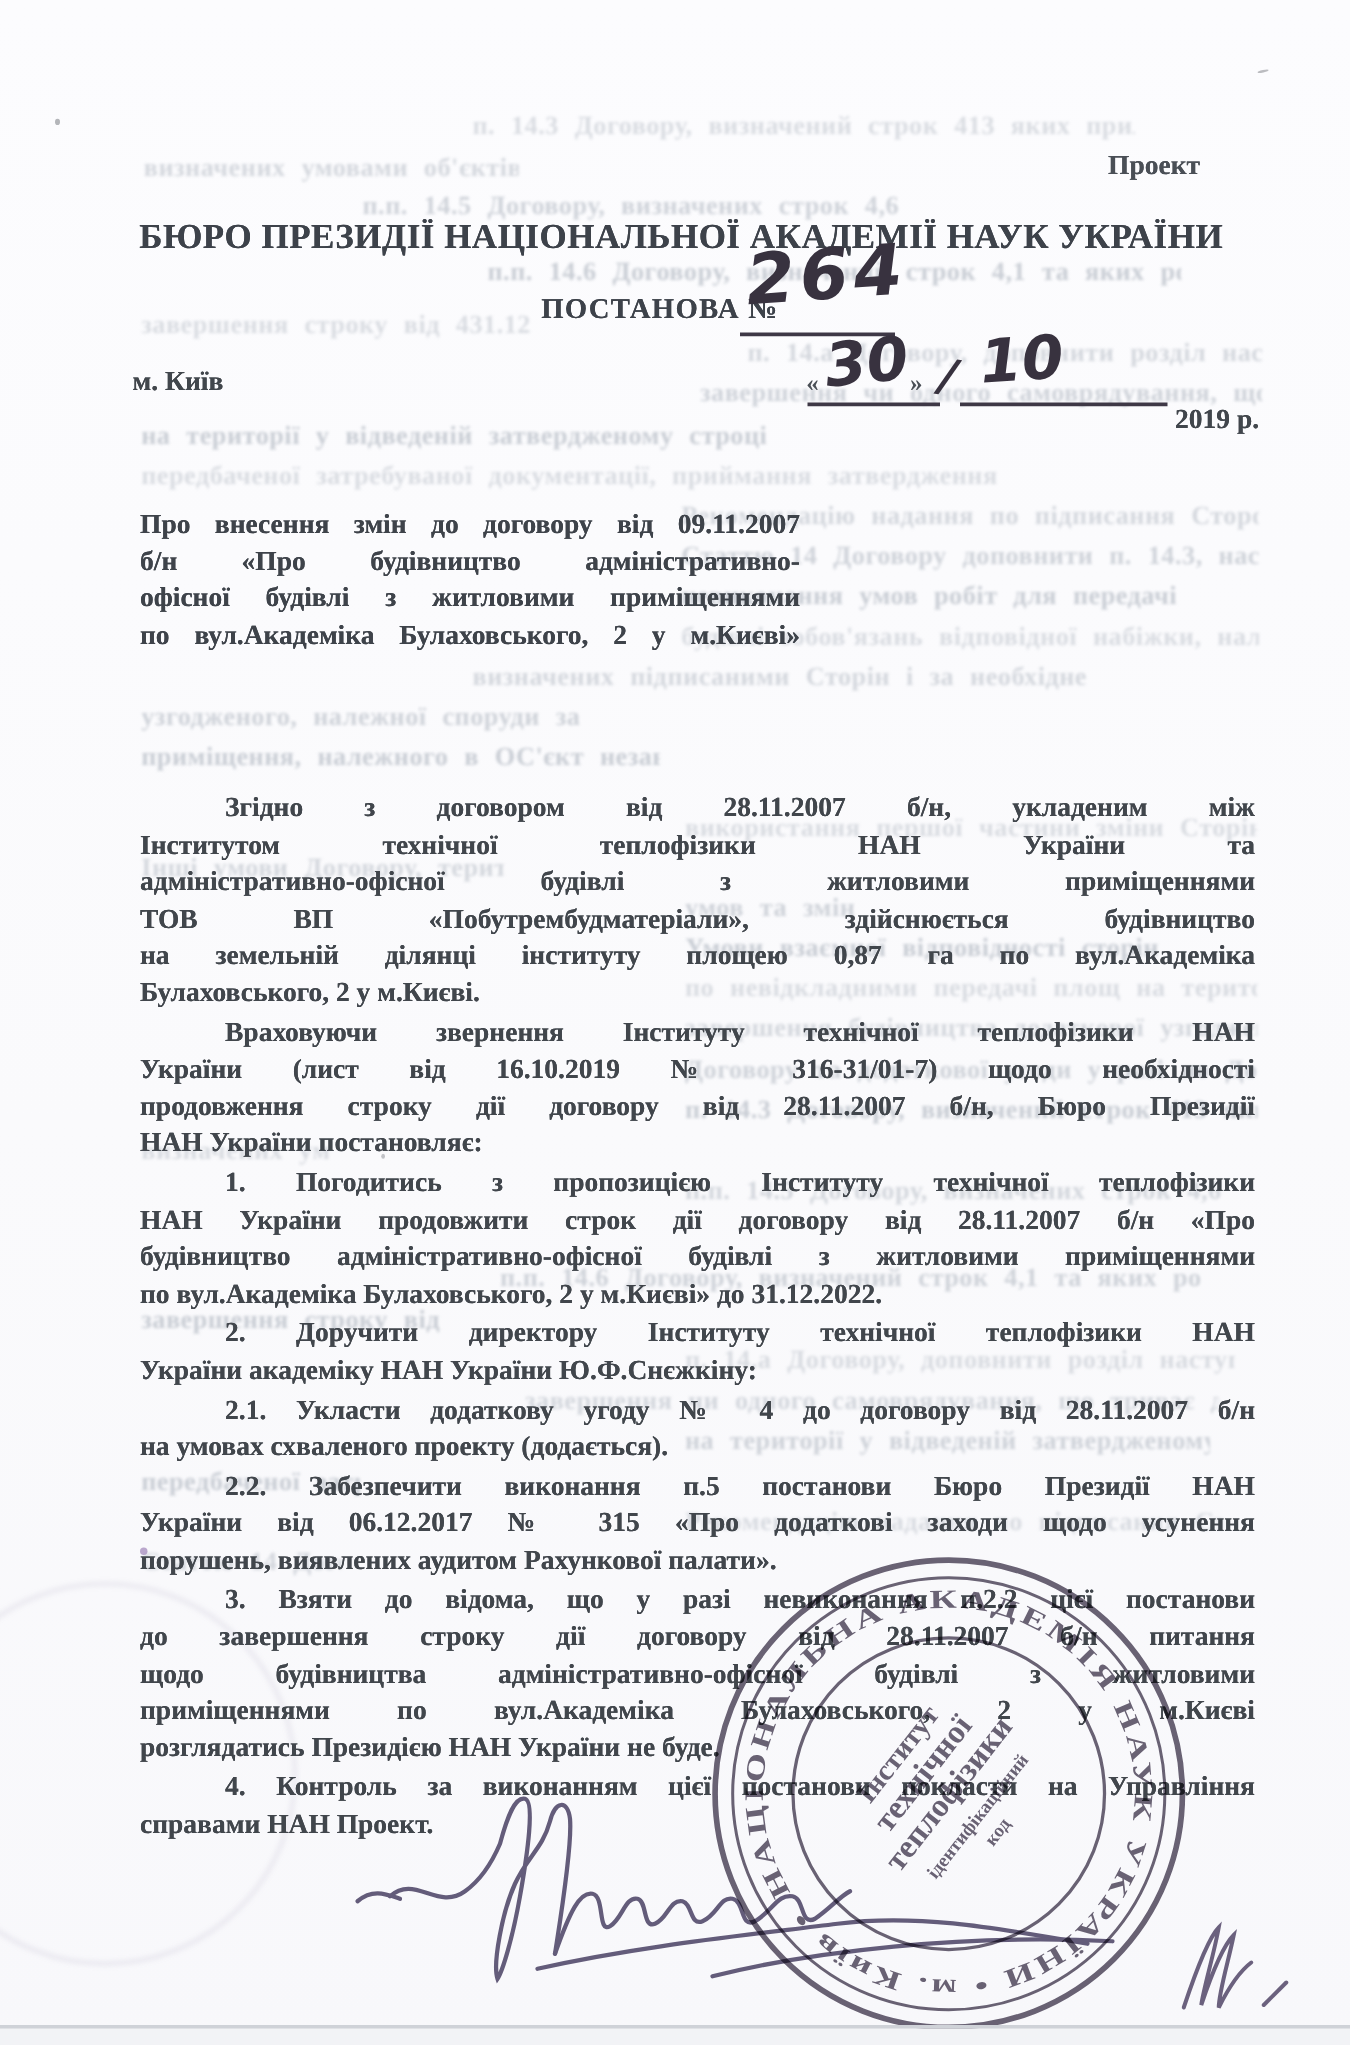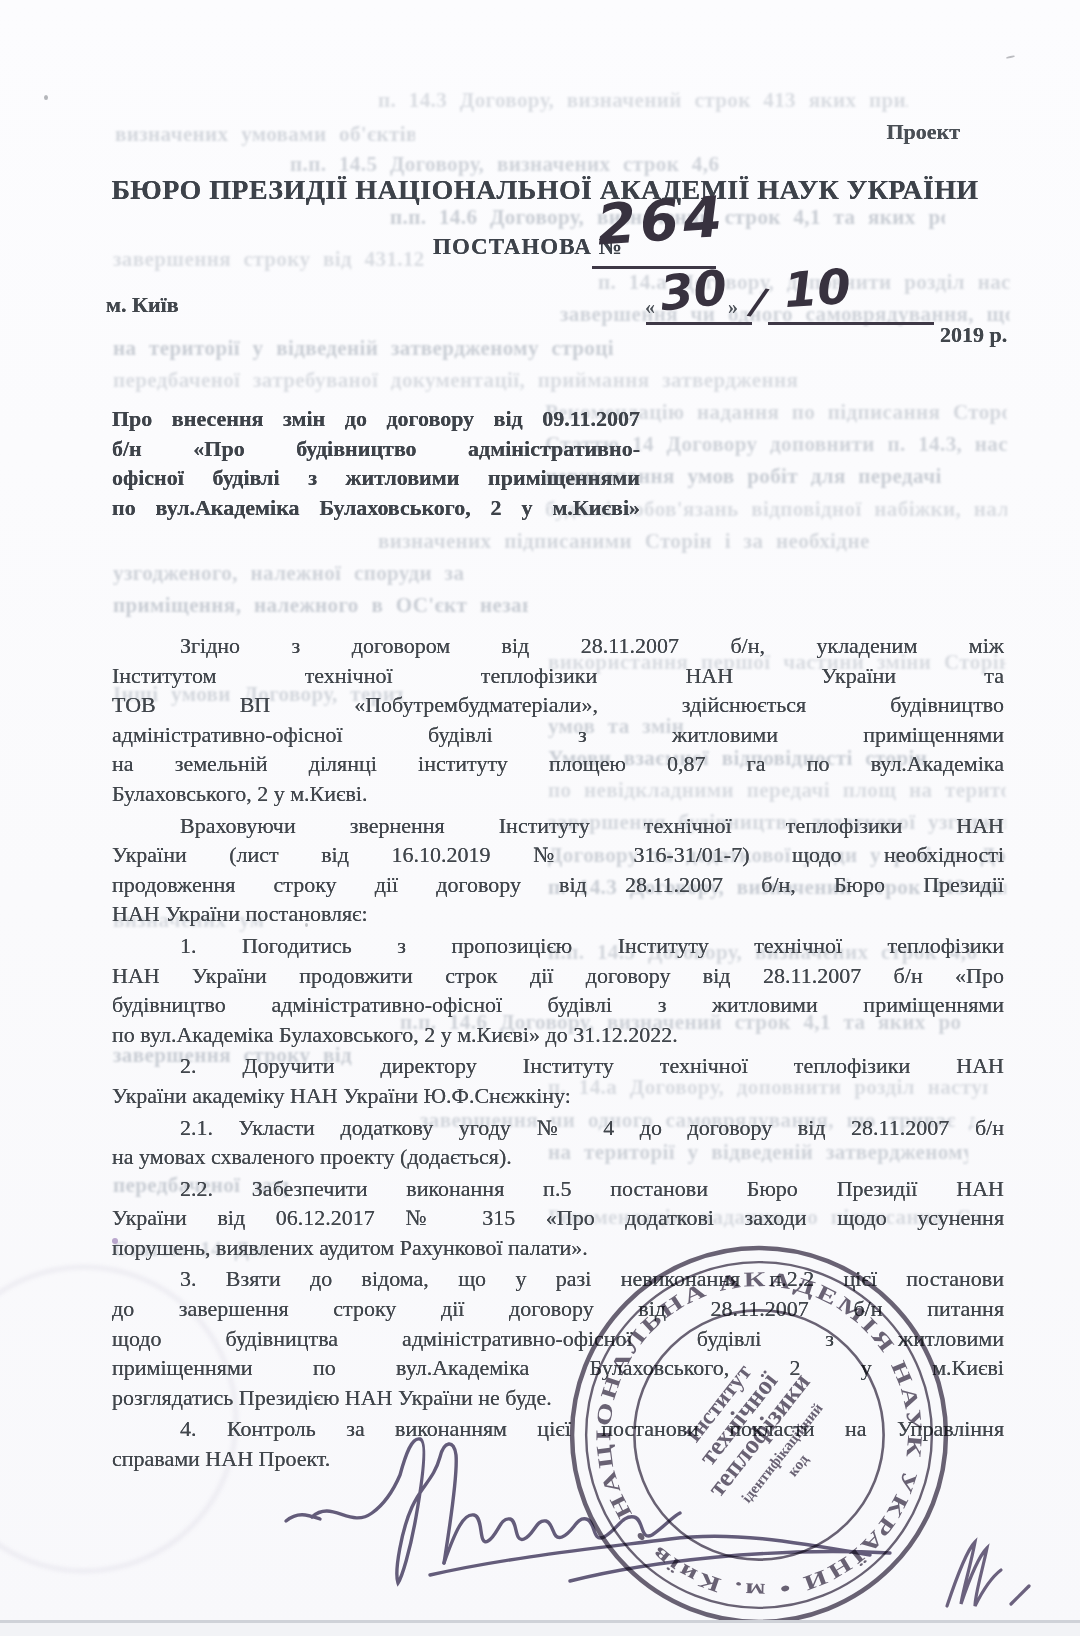--- a/index.html
+++ b/index.html
@@ -33,21 +33,21 @@
   .d-slash{position:absolute; left:752px; top:284px; font-size:36px; line-height:1; transform:rotate(8deg);}
   .d-month{position:absolute; left:784px; top:264px; font-size:48px; line-height:1; transform:rotate(-4deg);}
   .d-ul1{position:absolute; left:646px; top:322px; width:106px; border-bottom:3px solid #3e3846;}
   .d-ul2{position:absolute; left:768px; top:322px; width:166px; border-bottom:3px solid #3e3846;}
   .d-year{position:absolute; left:940px; top:292px; font-size:22px; font-weight:600;margin-top:30px;}
   
   .title-block{position:absolute; left:112px; top:404px; width:528px;
     font-size:22px; font-weight:700; line-height:29.5px; color:#3e434a;}
   .tline{text-align:justify; text-align-last:justify;}
   .body-block{position:absolute; left:112px; top:631px; width:892px;
-    font-size:22px; font-weight:400; line-height:29.6px;}
+    font-size:22px; font-weight:700; line-height:29.6px;}
   .para{margin:0 0 2px 0;}
   .bline{text-align:justify; text-align-last:justify;}
   .bline.first{text-indent:68px;}
   .bline.last{text-align:left; text-align-last:left;}
   
   .stamp{position:absolute; left:558px; top:1234px; width:402px; height:402px;
     mix-blend-mode:multiply; opacity:.82; filter:blur(.4px);}
   .stamp text{font-family:"Liberation Serif", serif; fill:#4a4156;}
   .signature{position:absolute; left:270px; top:1425px; width:660px; height:190px;
     mix-blend-mode:multiply;}
@@ -129,22 +129,22 @@
       <div class="tline">Про внесення змін до договору від 09.11.2007</div>
       <div class="tline">б/н «Про будівництво адміністративно-</div>
       <div class="tline">офісної будівлі з житловими приміщеннями</div>
       <div class="tline">по вул.Академіка Булаховського, 2 у м.Києві»</div>
     </div>
 
   <div class="body-block ink" id="bodyBlock">
       <div class="para">
         <div class="bline first">Згідно з договором від 28.11.2007 б/н, укладеним між</div>
         <div class="bline">Інститутом технічної теплофізики НАН України та</div>
+        <div class="bline">адміністративно-офісної будівлі з житловими приміщеннями</div>
         <div class="bline">ТОВ ВП «Побутрембудматеріали», здійснюється будівництво</div>
-        <div class="bline">адміністративно-офісної будівлі з житловими приміщеннями</div>
         <div class="bline">на земельній ділянці інституту площею 0,87 га по вул.Академіка</div>
         <div class="bline last">Булаховського, 2 у м.Києві.</div>
       </div>
       <div class="para">
         <div class="bline first">Враховуючи звернення Інституту технічної теплофізики НАН</div>
         <div class="bline">України (лист від 16.10.2019 № 316-31/01-7) щодо необхідності</div>
         <div class="bline">продовження строку дії договору від 28.11.2007 б/н, Бюро Президії</div>
         <div class="bline last">НАН України постановляє:</div>
       </div>
       <div class="para">

